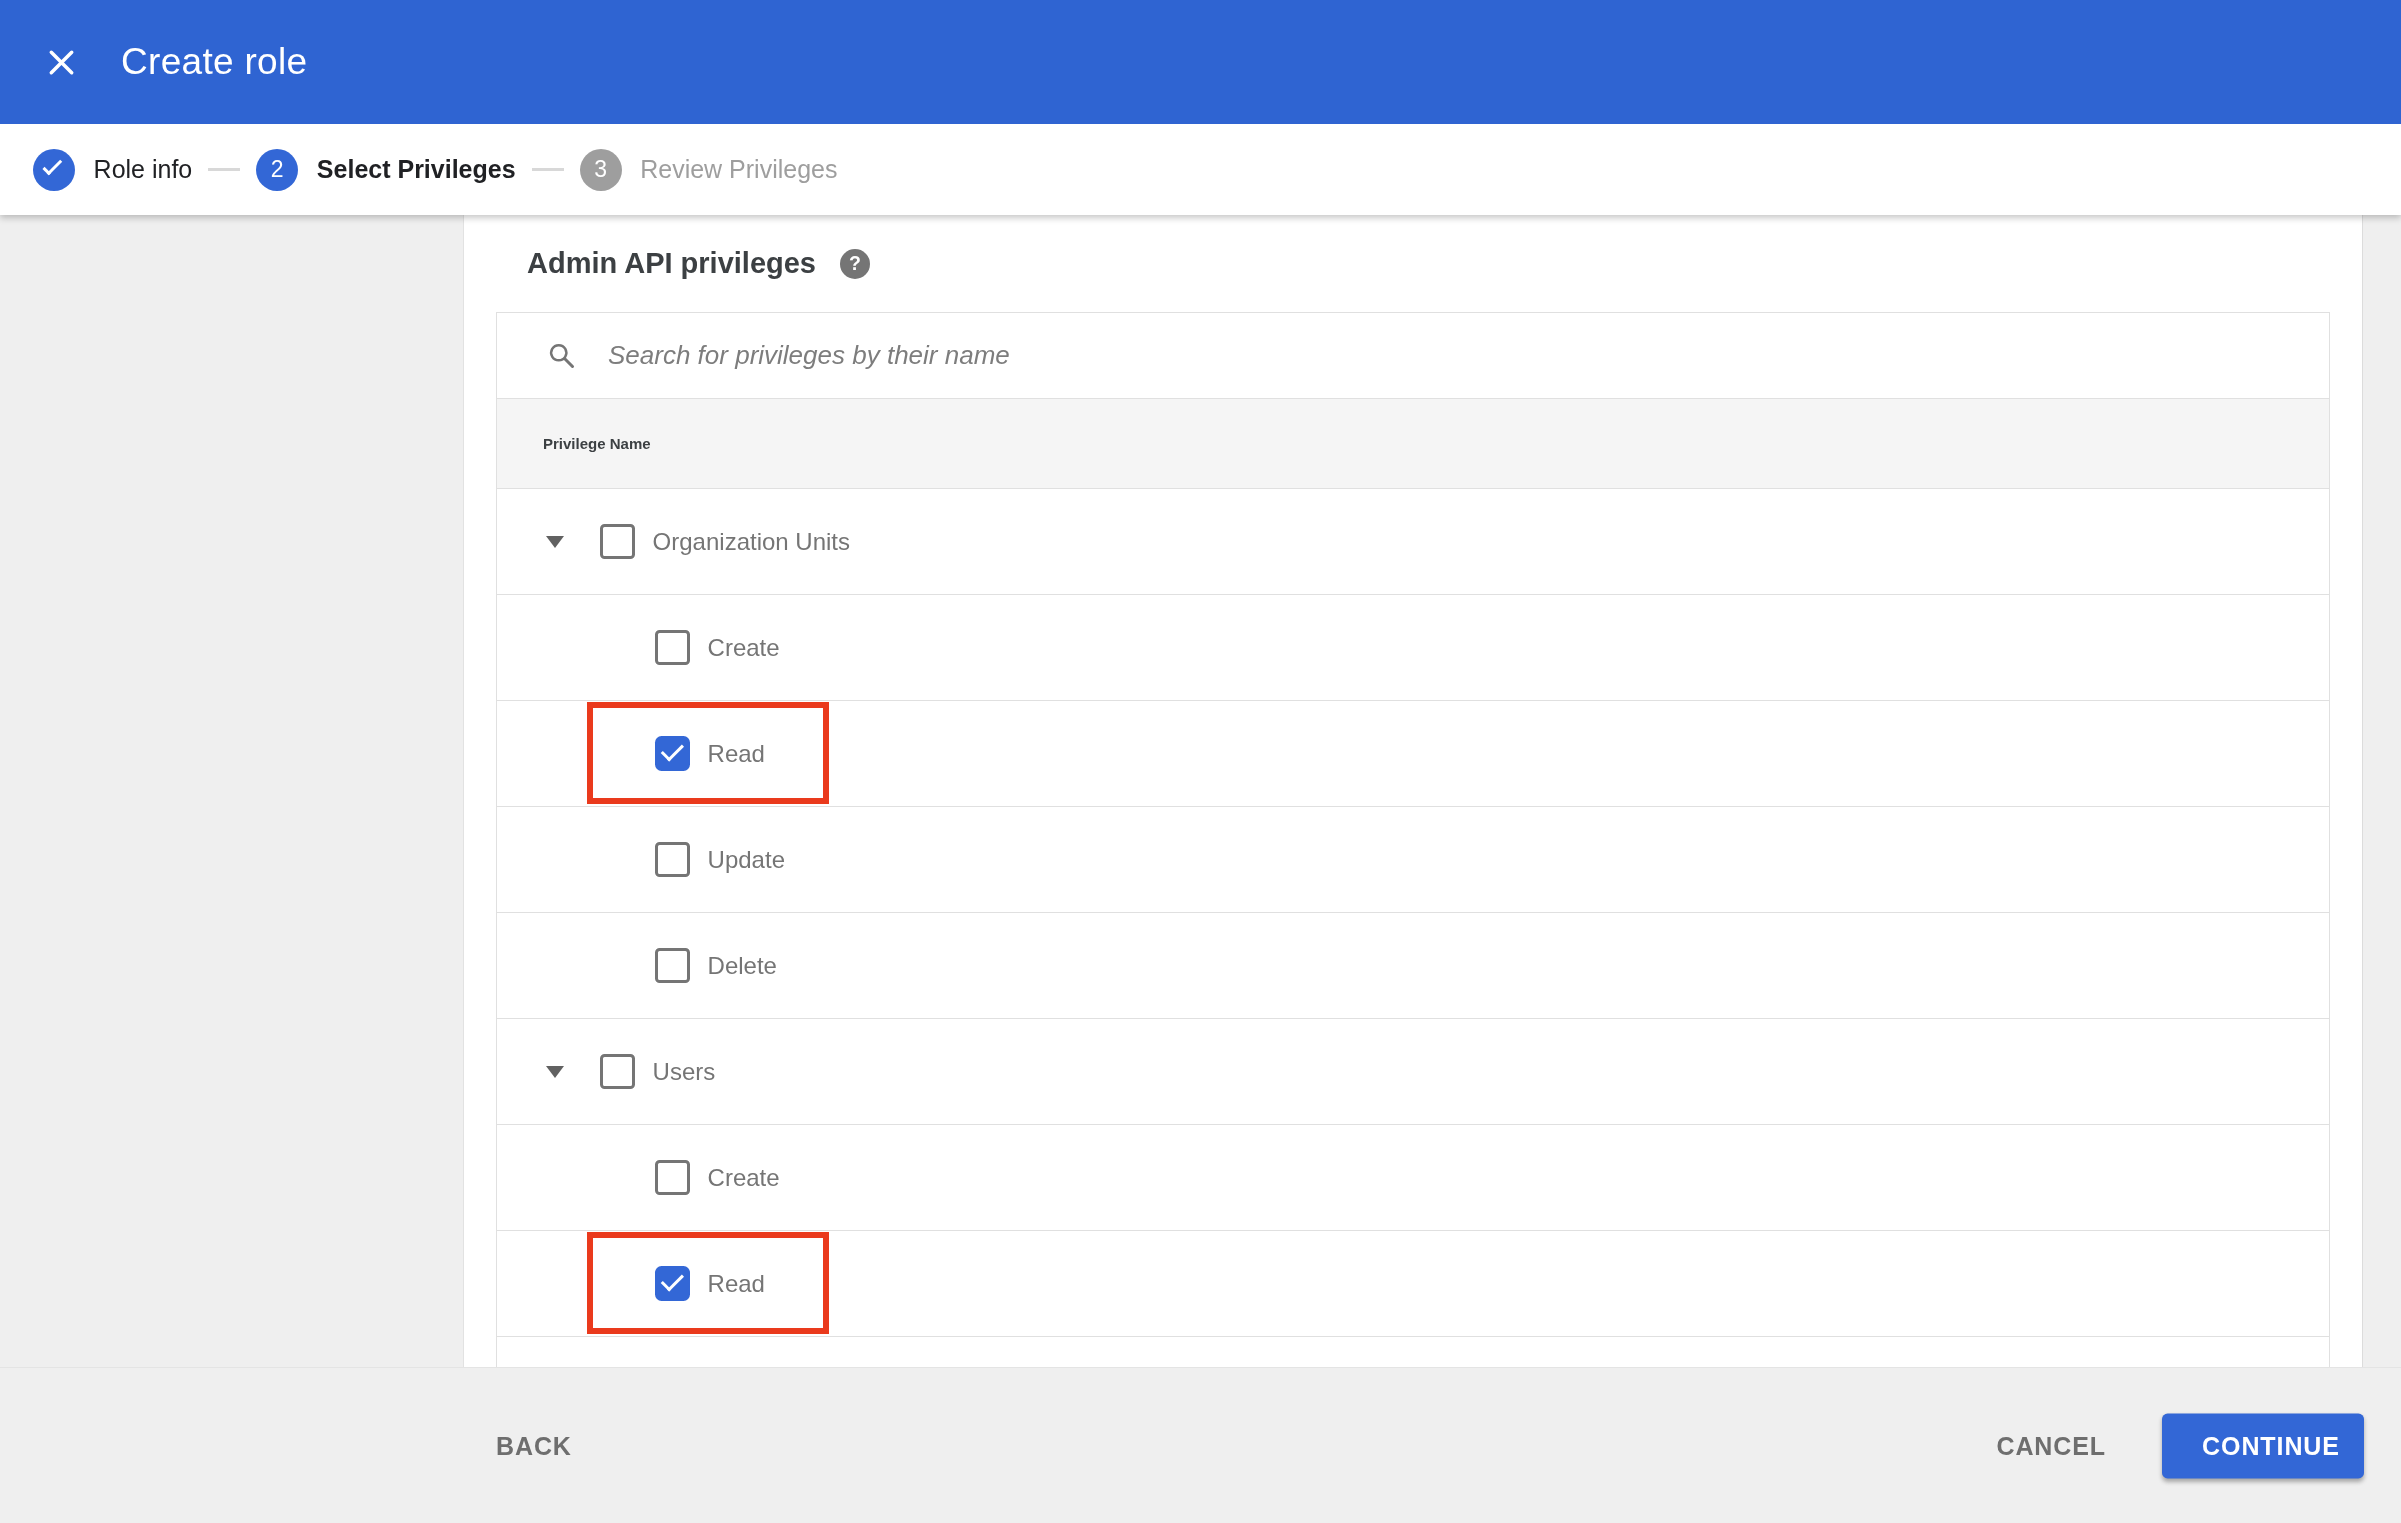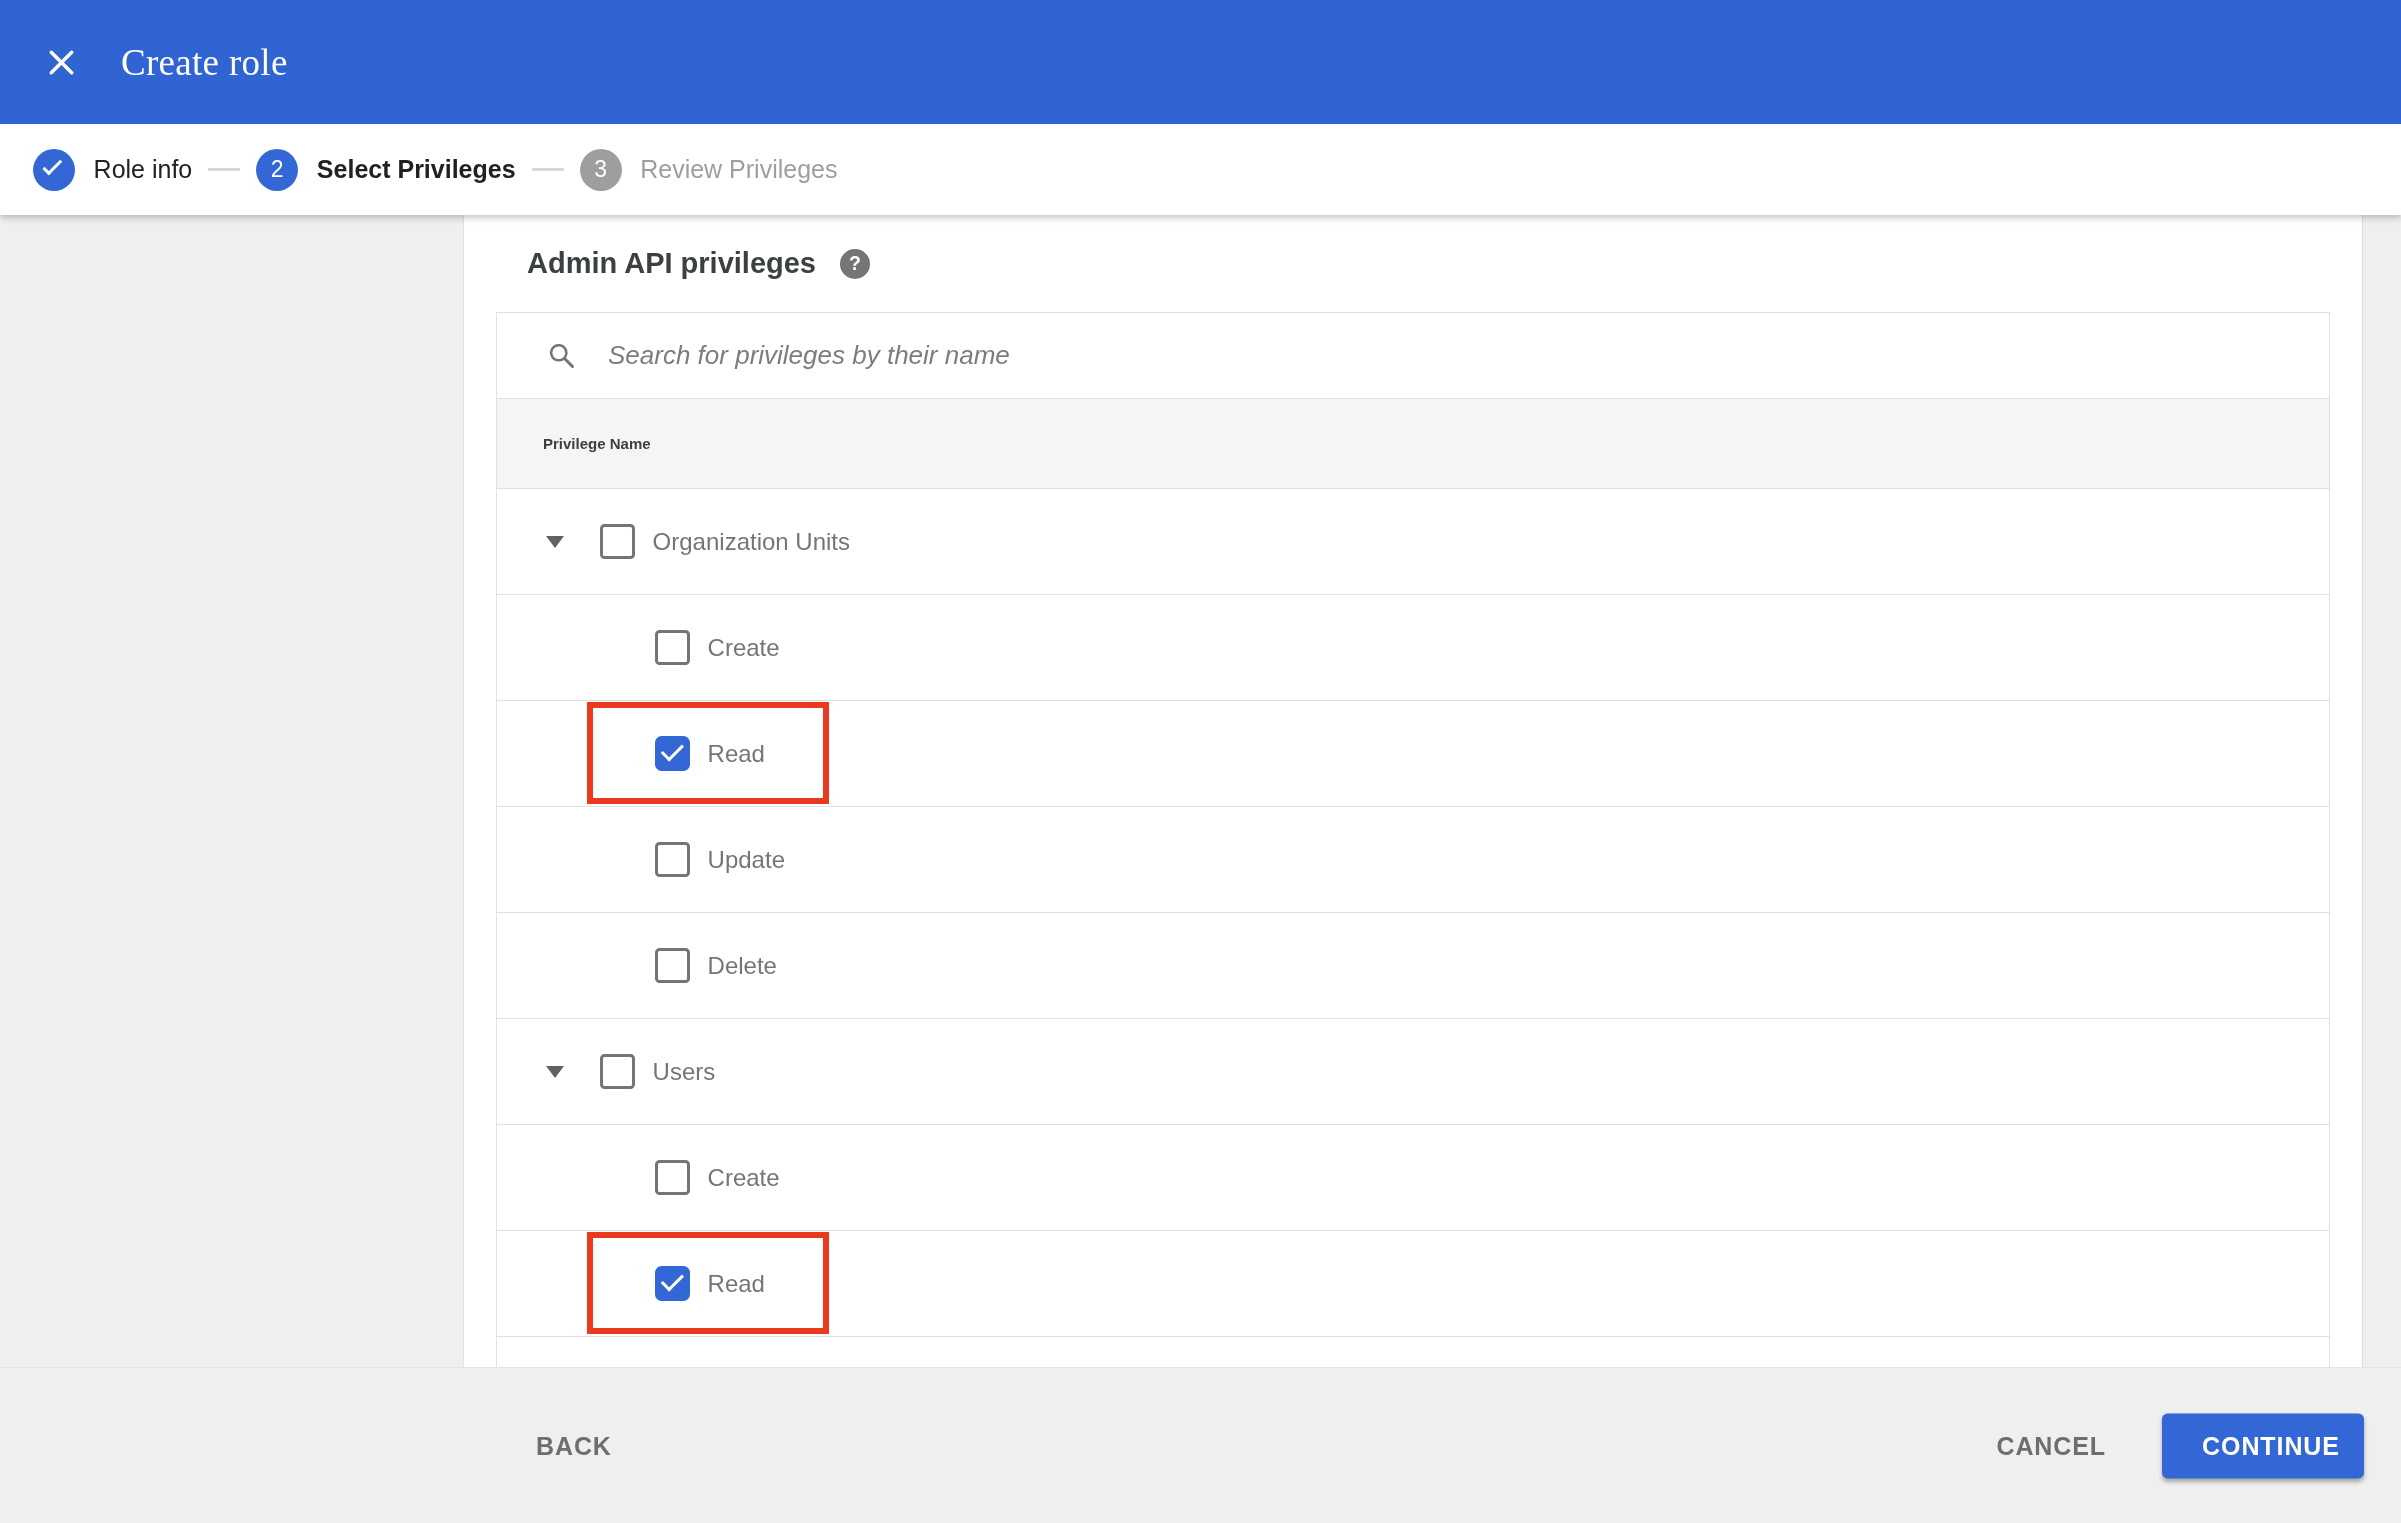--- a/index.html
+++ b/index.html
@@ -11,21 +11,21 @@
     overflow:hidden;
   }
 
   
   .appbar {
     position:absolute; left:0; top:0; width:2401px; height:124px;
     background:#2f64d2; display:flex; align-items:center;
     padding-left:41px; z-index:5;
   }
   .close-x { width:41px; height:41px; display:flex; align-items:center; justify-content:center; cursor:pointer; }
-  .appbar-title { color:#ffffff; font-size:37px; font-weight:400; margin-left:39px; letter-spacing:0.3px;font-family:Liberation Serif, serif; }
+  .appbar-title { color:#ffffff; font-size:37px; font-weight:400; margin-left:39px; letter-spacing:0.3px; }
 
   
   .stepper {
     position:absolute; left:0; top:124px; width:2401px; height:91px;
     background:#ffffff; display:flex; align-items:center; padding-left:33px;
     box-shadow:0 2.8px 6.5px rgba(0,0,0,0.22); z-index:4;
   }
   .step { display:flex; align-items:center; }
   .step-circle {
     width:42px; height:42px; border-radius:50%; color:#fff;
@@ -116,21 +116,21 @@
   
   .footer {
     position:absolute; left:0; bottom:0; width:2401px; height:157px;
     background:#efefef; border-top:0.9px solid #e4e4e4; z-index:5;
   }
   .footer .txt-btn {
     position:absolute; top:50%; transform:translateY(-50%);
     font-size:25px; font-weight:700; color:#6e6e6e; letter-spacing:0.9px;
     background:none; border:none; cursor:pointer; font-family:"Liberation Sans",sans-serif;
   }
-  .btn-back { left:536px; }
+  .btn-back { left:496px; }
   .btn-cancel { right:295px;margin-left:28px; }
   .btn-continue {
     position:absolute; top:50%; transform:translateY(-50%); right:37px;
     width:202px; height:65px; background:#3367d6; color:#fff;
     font-size:25px; font-weight:700; letter-spacing:0.9px;
     border:none; border-radius:5.6px; cursor:pointer;
     box-shadow:0 2.8px 4.6px rgba(0,0,0,0.3); font-family:"Liberation Sans",sans-serif;padding-left:16px;
   }
 </style>
 </head>

